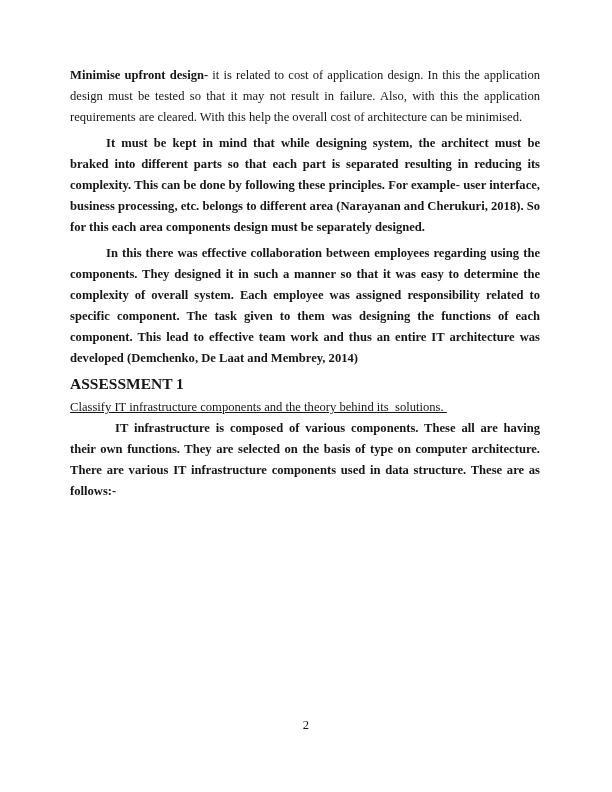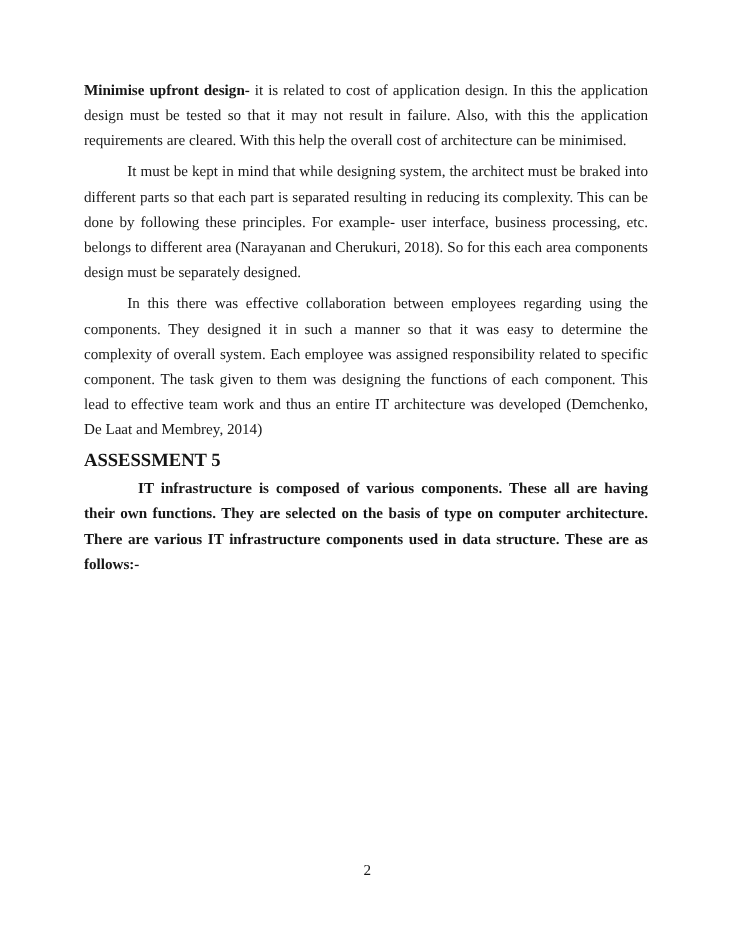--- a/index.html
+++ b/index.html
@@ -28,20 +28,21 @@
     font-size: 12.6px;
     line-height: 21px;
     margin: 0 0 5px 0;
     text-align: justify;
   }
   .para strong {
     font-weight: bold;
   }
   .indent {
     text-indent: 36px;
+    font-weight: bold;
   }
   .indent-large {
     text-indent: 45px;
     font-weight: bold;
   }
   .heading {
     font-size: 15.5px;
     line-height: 20px;
     font-weight: bold;
     margin: 5px 0 3px 0;
@@ -71,21 +72,22 @@
 
 <div class="page">
   <div class="content">
 
     <p class="para"><strong>Minimise upfront design-</strong><span> it is related to cost of application design. In this the application design must be tested so that it may not result in failure. Also, with this the application requirements are cleared. With this help the overall cost of architecture can be minimised.</span></p>
 
     <p class="para indent">It must be kept in mind that while designing system, the architect must be braked into different parts so that each part is separated resulting in reducing its complexity. This can be done by following these principles. For example- user interface, business processing, etc. belongs to different area (Narayanan and Cherukuri,  2018). So for this each area components design must be separately designed.</p>
 
     <p class="para indent">In this there was effective collaboration between employees regarding using the components. They designed it in such a manner so that it was easy to determine the complexity of overall system. Each employee was assigned responsibility related to specific component. The task given to them was designing the functions of each component. This lead to effective team work and thus an entire IT architecture was developed (Demchenko, De Laat and Membrey, 2014)</p>
 
-    <h1 class="heading">ASSESSMENT 5</h1>
+    <h1 class="heading">ASSESSMENT 1</h1>
 
+    <p class="subheading">Classify IT infrastructure components and the theory behind its  solutions. </p>
 
     <p class="para indent-large">IT infrastructure is composed of various components. These all are having their own functions. They are selected on the basis of type on computer architecture.  There are various IT infrastructure components used in data structure. These are as follows:-</p>
 
   </div>
 
   <div class="footer">2</div>
 </div>
 
 </body></html>

